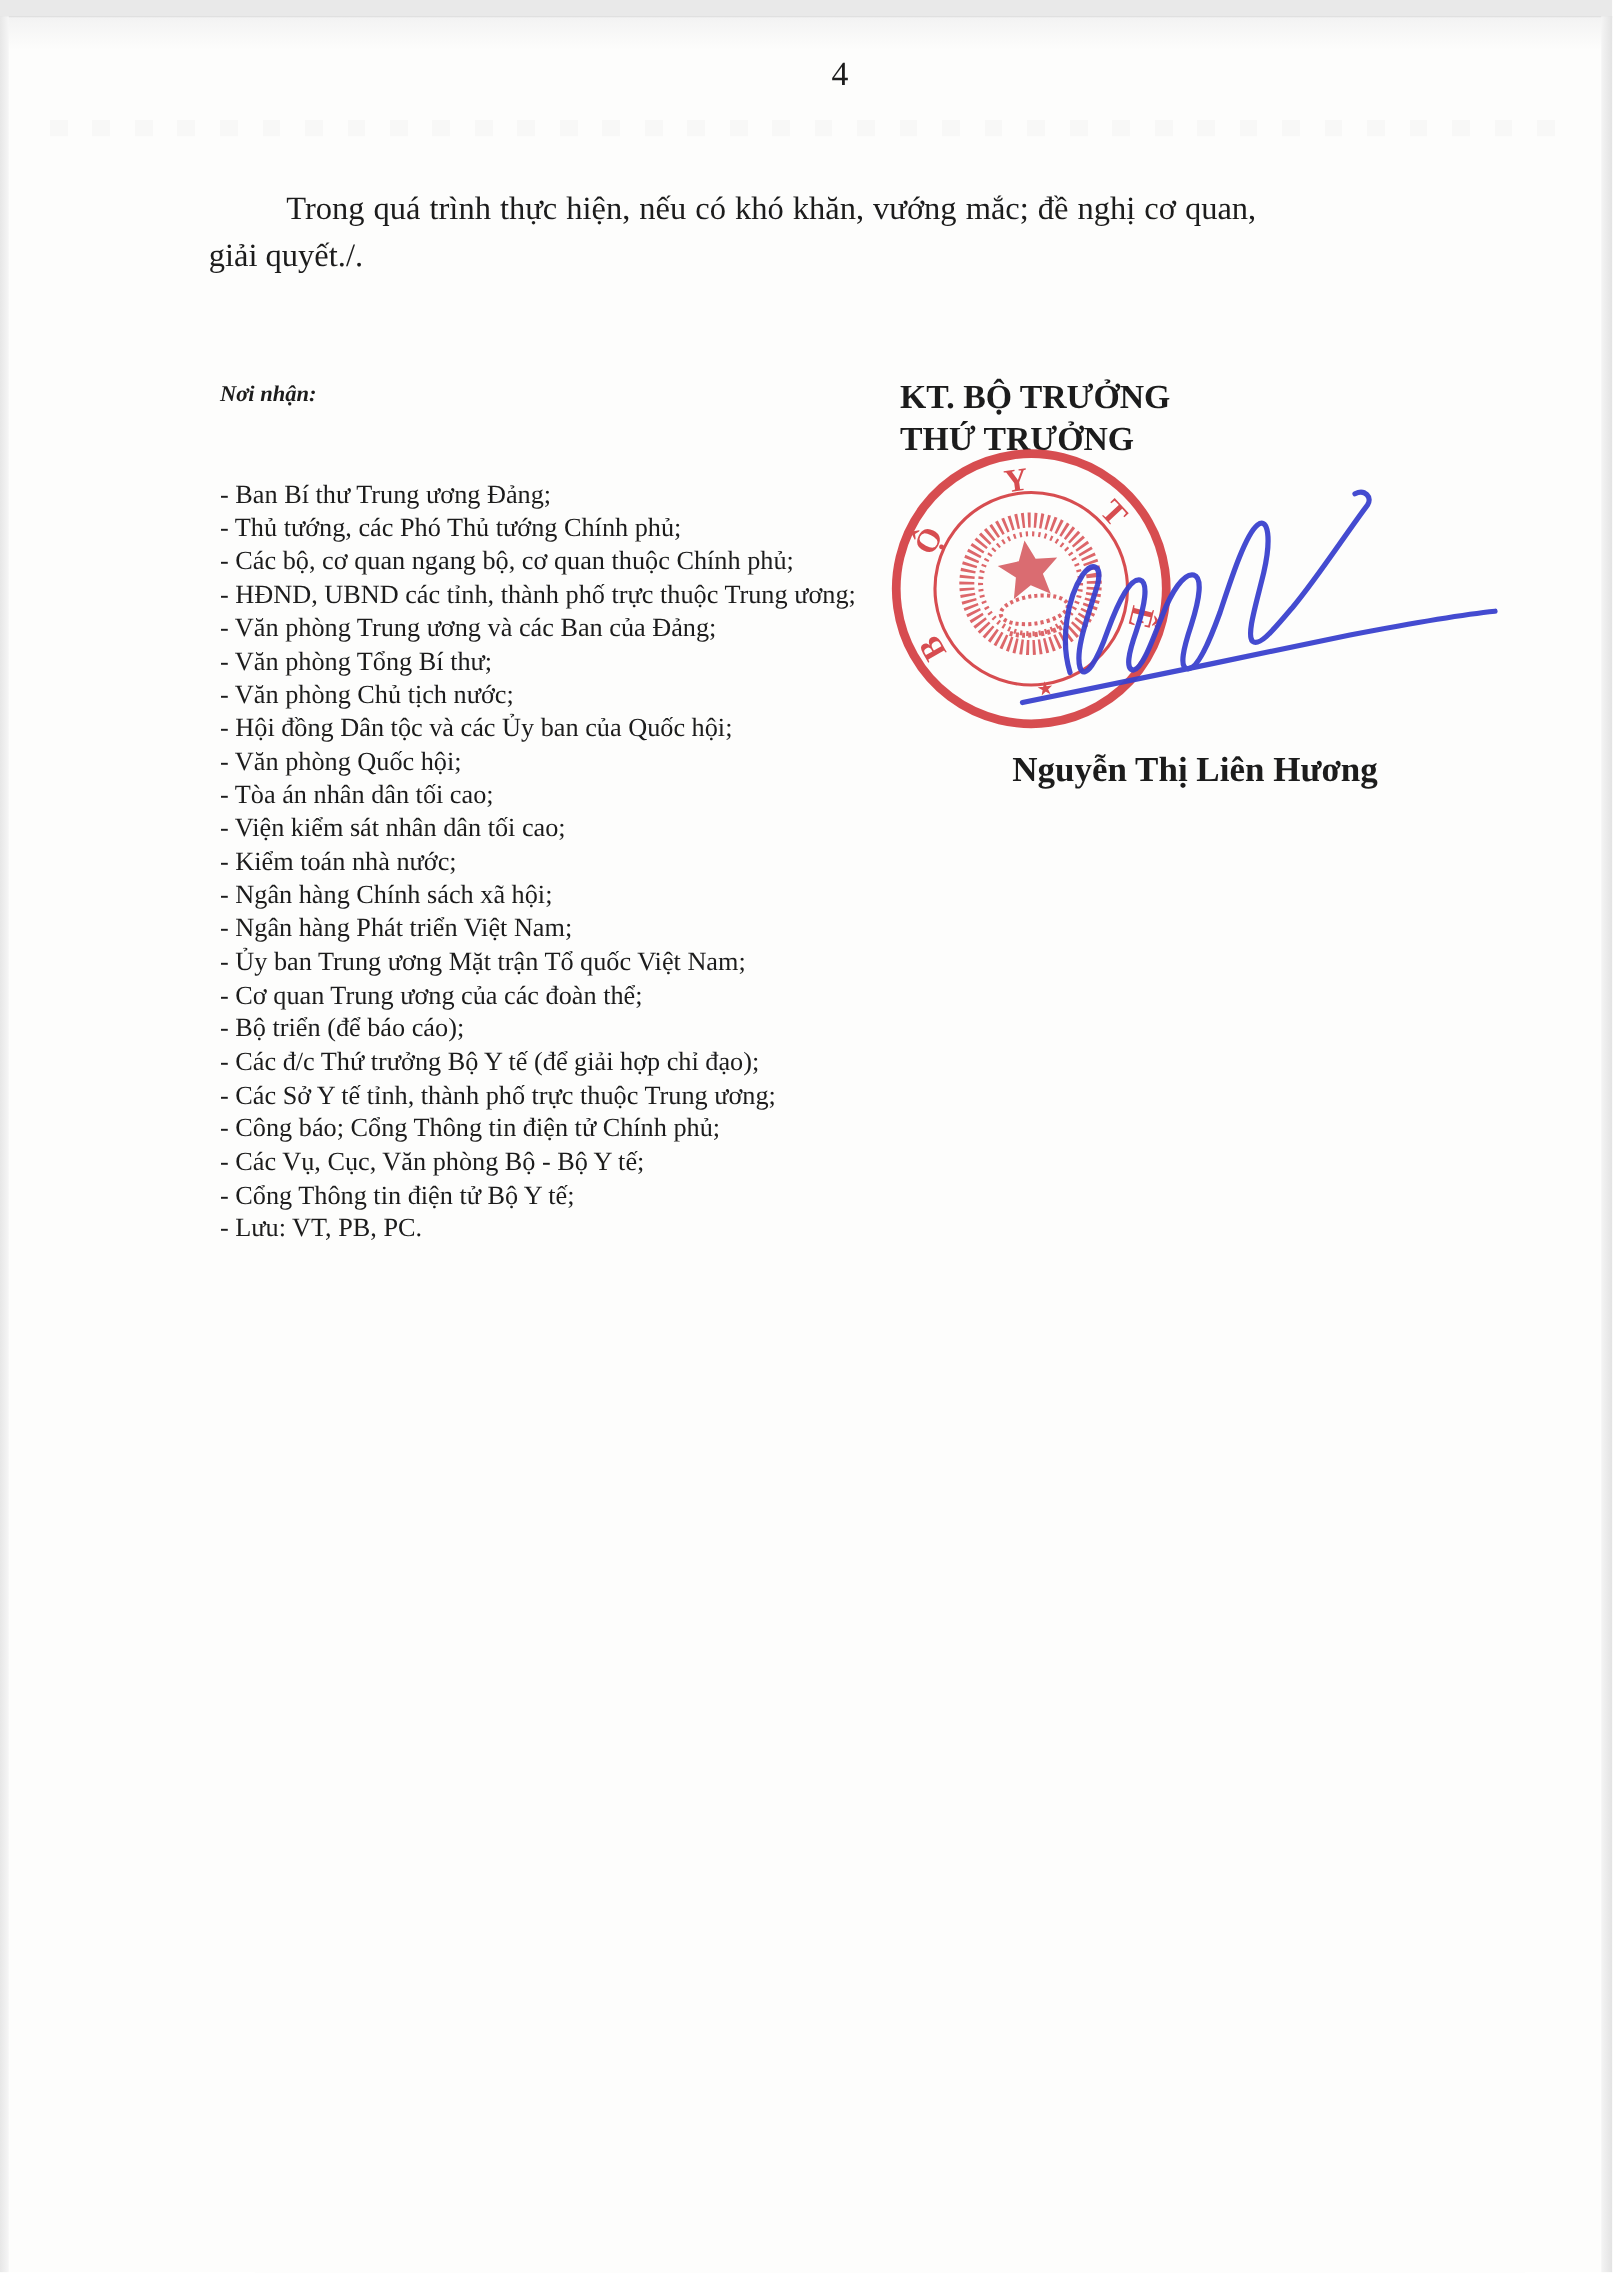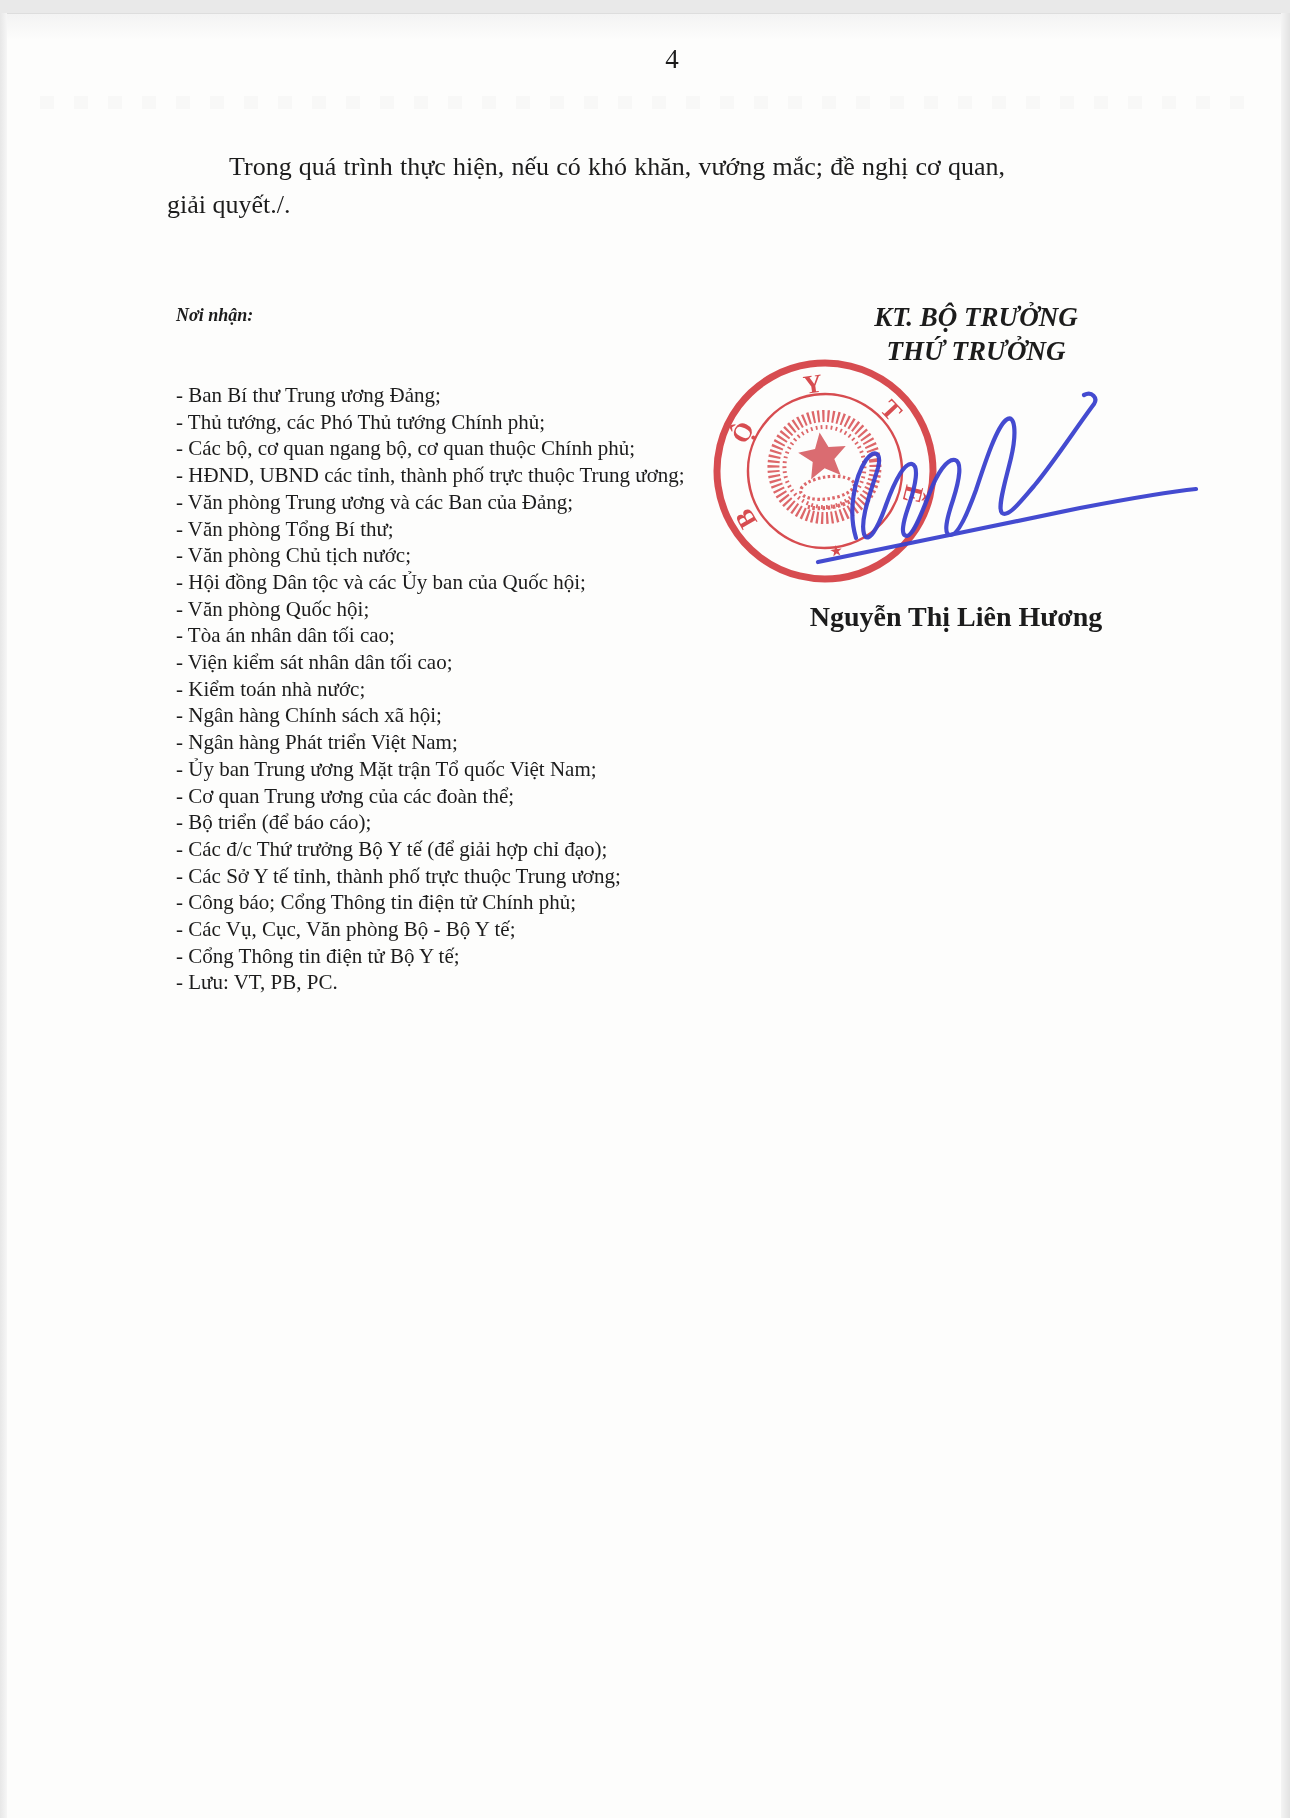--- a/index.html
+++ b/index.html
@@ -14,21 +14,21 @@
   .edge-right{position:absolute;right:0;top:13px;width:9px;height:1805px;background:linear-gradient(270deg,#e2e2e2,#f4f4f4);}
   .noise-band{position:absolute;left:40px;top:96px;width:1210px;height:13px;opacity:.5;
     background:repeating-linear-gradient(90deg,rgba(0,0,0,.045) 0 14px,rgba(0,0,0,0) 14px 34px);}
   .page-number{position:absolute;left:0;top:44px;width:1344px;text-align:center;font-size:27px;}
   .para{position:absolute;left:167px;top:132px;width:838px;font-size:26px;line-height:38px;margin-top:16px;}
   .para .ln{text-align:justify;text-align-last:justify;}
   .para .ln.last{text-align:left;text-align-last:left;}
   .para .ln.first{text-indent:62px;}
   .recipients-heading{position:absolute;left:176px;top:305px;font-size:18px;font-weight:bold;font-style:italic;}
   .recipients{position:absolute;left:176px;top:338px;width:560px;font-size:21px;line-height:26.7px;margin-top:44px;}
-  .sig-title{position:absolute;left:720px;top:300px;width:512px;text-align:center;font-size:27px;font-weight:bold;line-height:34px;font-style:italic;}
+  .sig-title{position:absolute;left:720px;top:300px;width:512px;font-size:27px;font-weight:bold;line-height:34px;}
   .signer-name{position:absolute;left:676px;top:601px;width:560px;text-align:center;font-size:28px;font-weight:bold;}
   .seal{position:absolute;left:708px;top:354px;width:234px;height:234px;pointer-events:none;}
   .signature{position:absolute;left:740px;top:330px;width:480px;height:260px;pointer-events:none;}
 </style>
 </head>
 <body>
 
 <div class="page">
 
   <div class="edge-top"></div>

